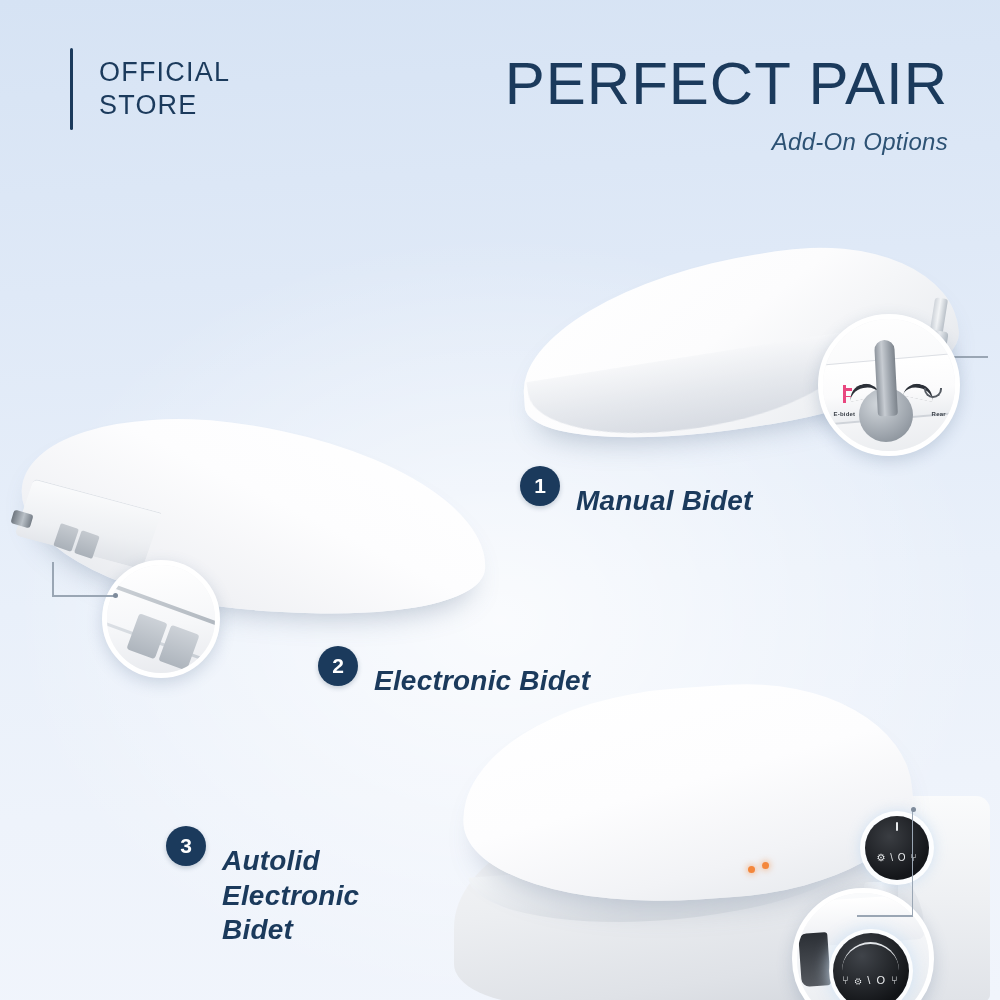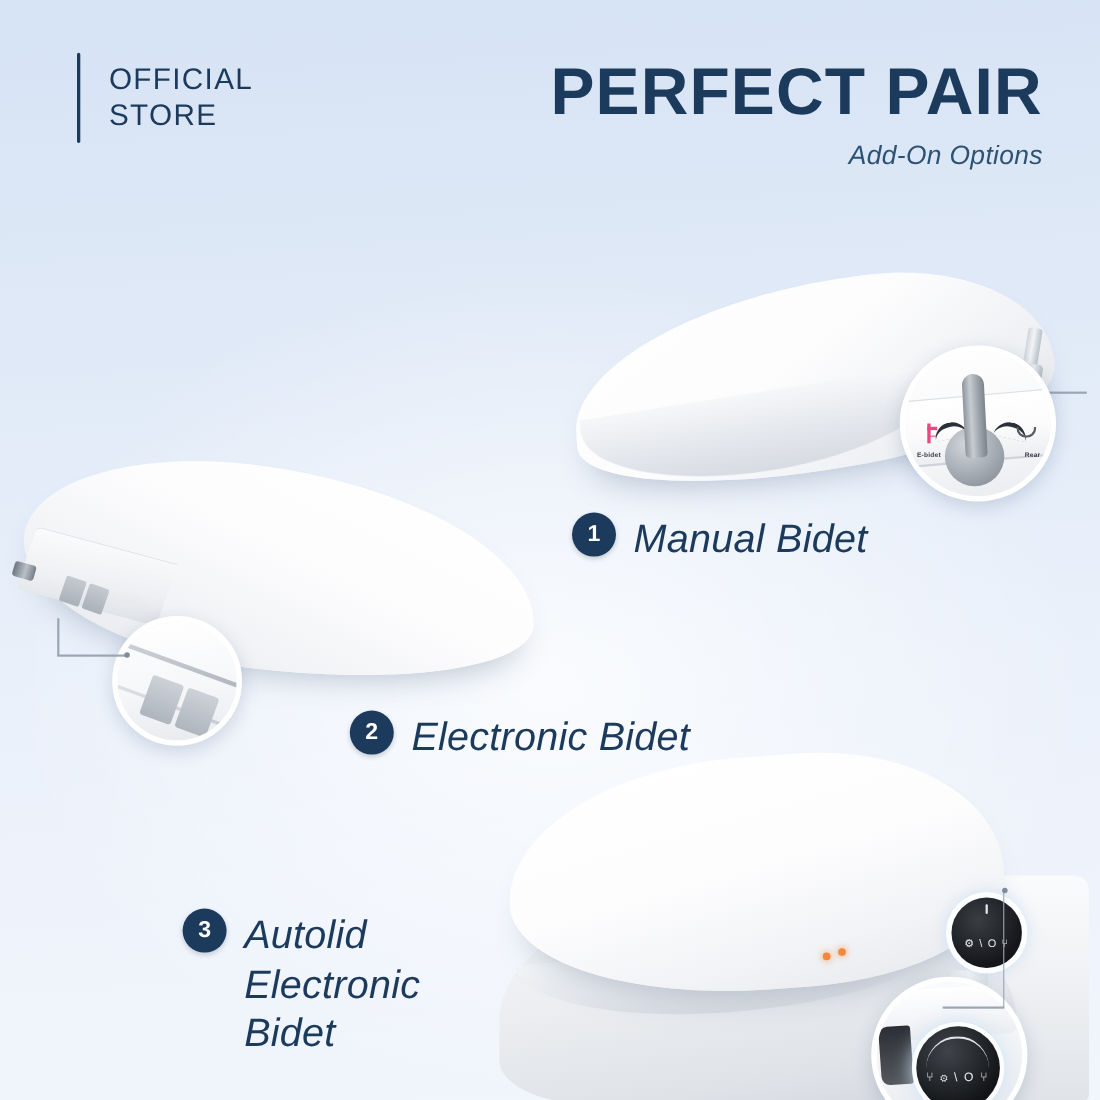--- a/index.html
+++ b/index.html
@@ -47,41 +47,41 @@
     letter-spacing: -0.6px; line-height: 1;
   }
   .brand-divider { width: 3px; height: 82px; background: #1b3a5c; border-radius: 2px; }
   .brand-official {
     font-size: 27px; font-weight: 400; color: #1b3a5c;
     letter-spacing: 1.2px; line-height: 1.22;
   }
 
   .headline-block { position: absolute; right: 52px; top: 54px; text-align: right; }
   .headline {
-    font-size: 60px; font-weight: 700; color: #1b3a5c;
+    font-size: 60px; font-weight: 400; color: #1b3a5c;
     letter-spacing: 1px; line-height: 1; white-space: nowrap; text-align: right;
   }
   .subhead {
     margin-top: 14px; font-size: 24px; font-style: italic;
     font-weight: 400; color: #2d5274; letter-spacing: 0.3px;
   }
 
   
   .prod-label { position: absolute; display: flex; align-items: flex-start; gap: 16px; }
   .badge {
     width: 40px; height: 40px; flex: 0 0 40px; border-radius: 50%;
     background: #1b3a5c; color: #fff;
     font-size: 21px; font-weight: 700;
     display: flex; align-items: center; justify-content: center;
     box-shadow: 0 2px 5px rgba(20,45,75,0.22);
   }
   .label-text {
-    font-size: 36px; font-style: italic; font-weight: 400;
+    font-size: 28px; font-style: italic; font-weight: 700;
     color: #1b3a5c; line-height: 1.24; letter-spacing: 0.2px;
-    white-space: pre-line; padding-top: 2px;
+    white-space: pre-line; padding-top: 2px; margin-top: 16px;
   }
   .label-1 { left: 520px; top: 466px; }
   .label-2 { left: 318px; top: 646px; }
   .label-3 { left: 166px; top: 826px; }
 
   
   .seat-wrap { position: absolute; }
   .seat-lid {
     position: absolute; background: linear-gradient(160deg,#ffffff 0%,#fdfdfd 40%,#f2f3f5 72%,#e6e8ec 100%);
     border-radius: 50% 50% 48% 48% / 58% 58% 42% 42%;

